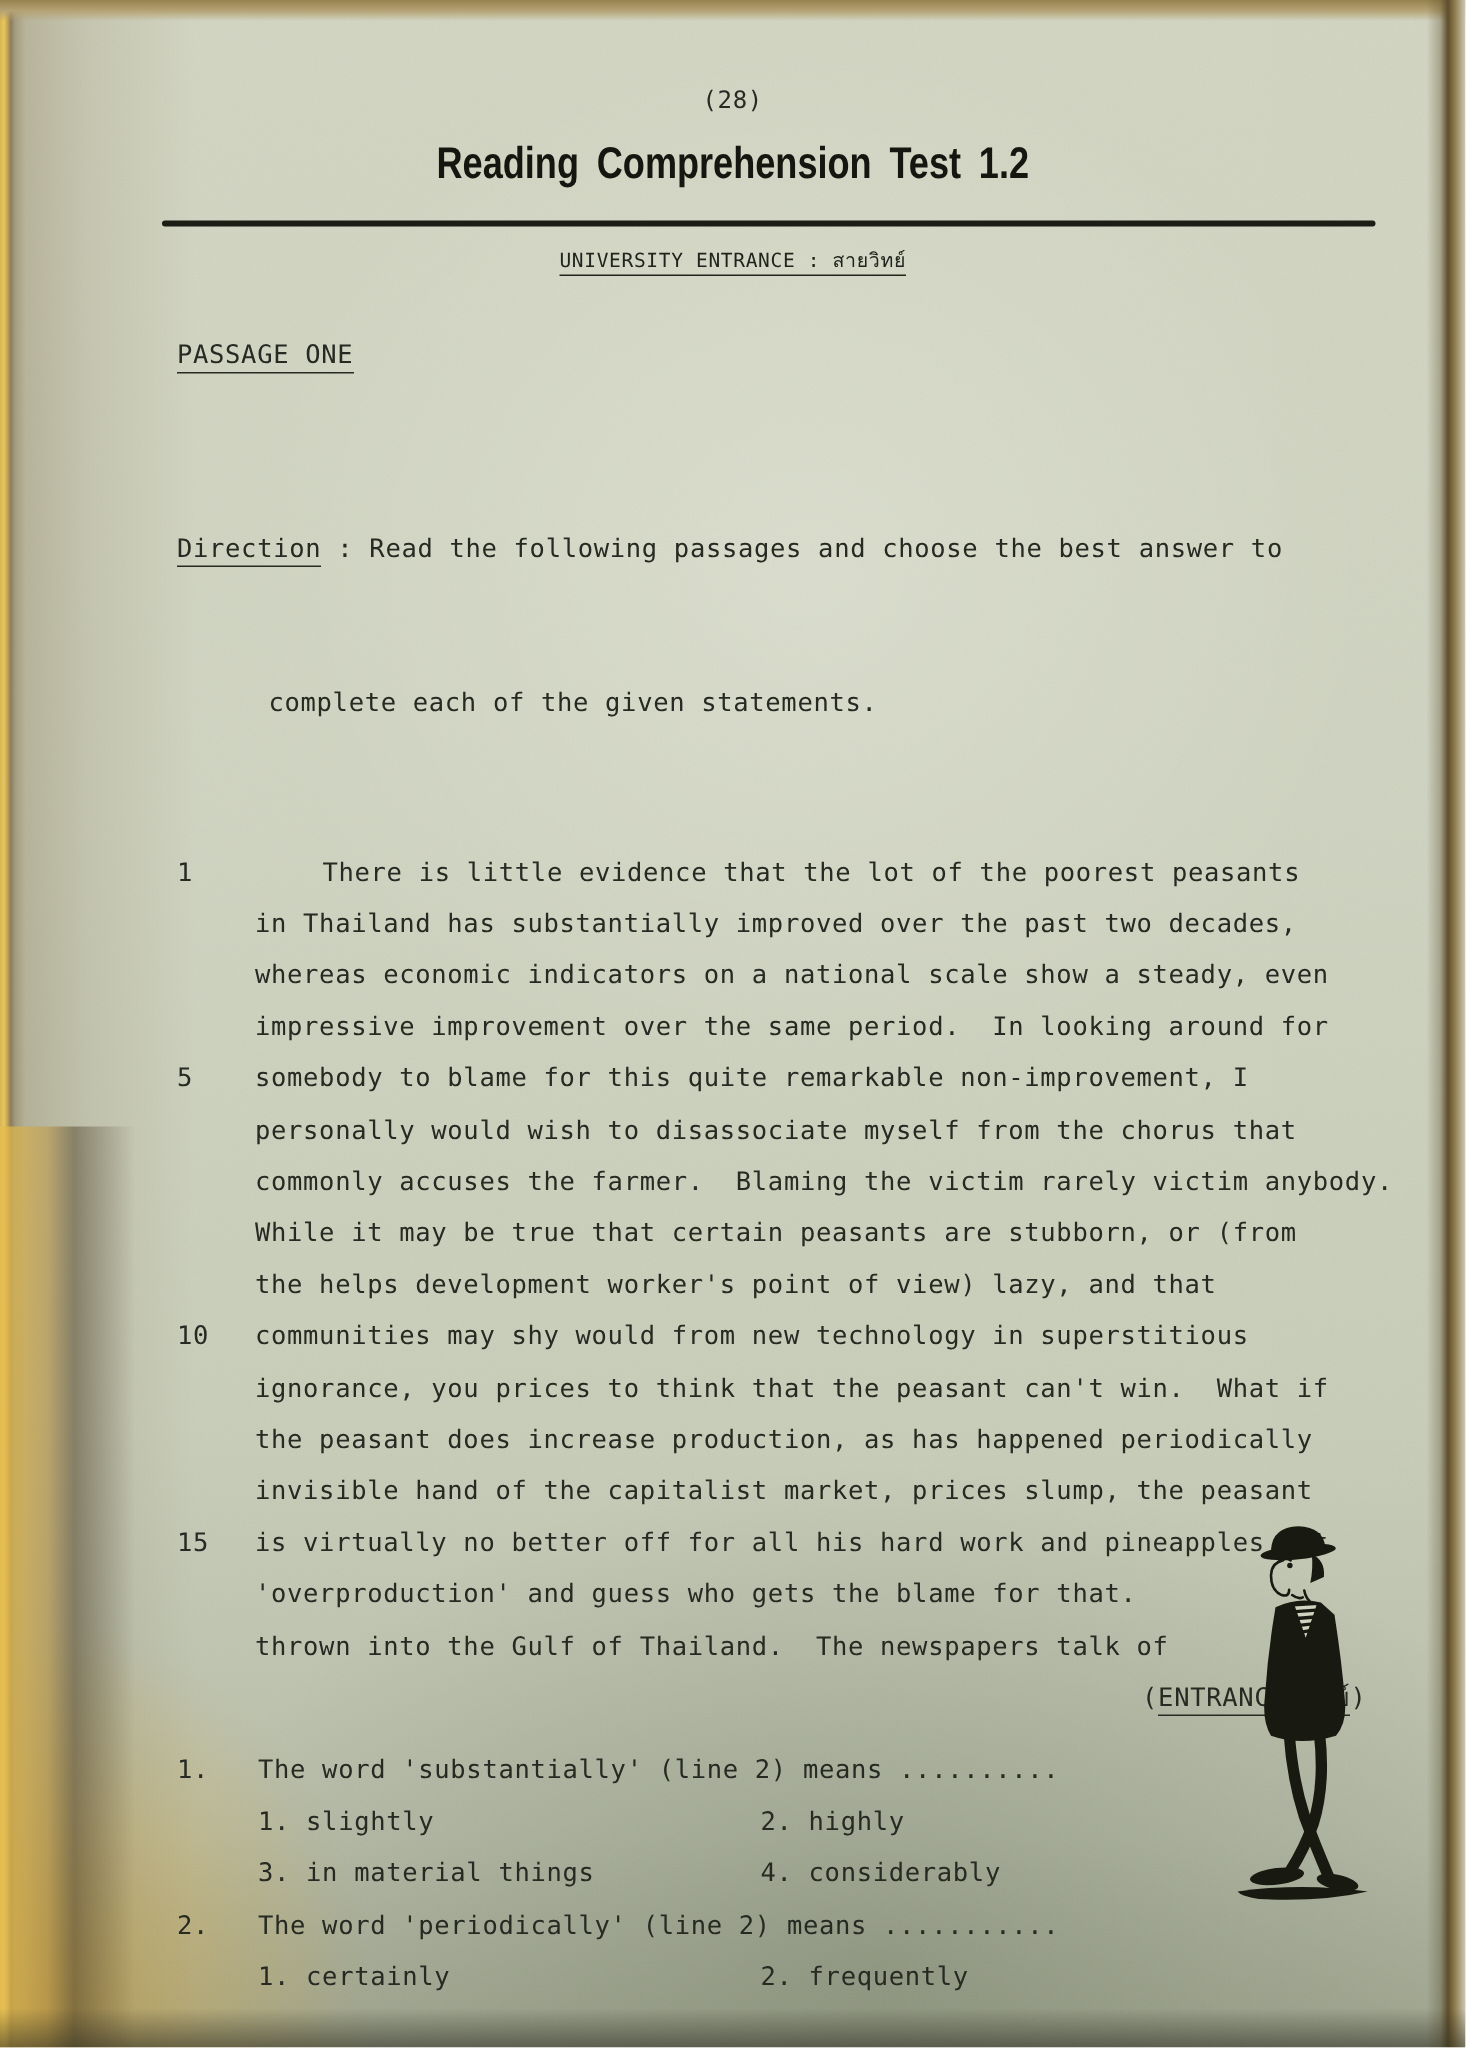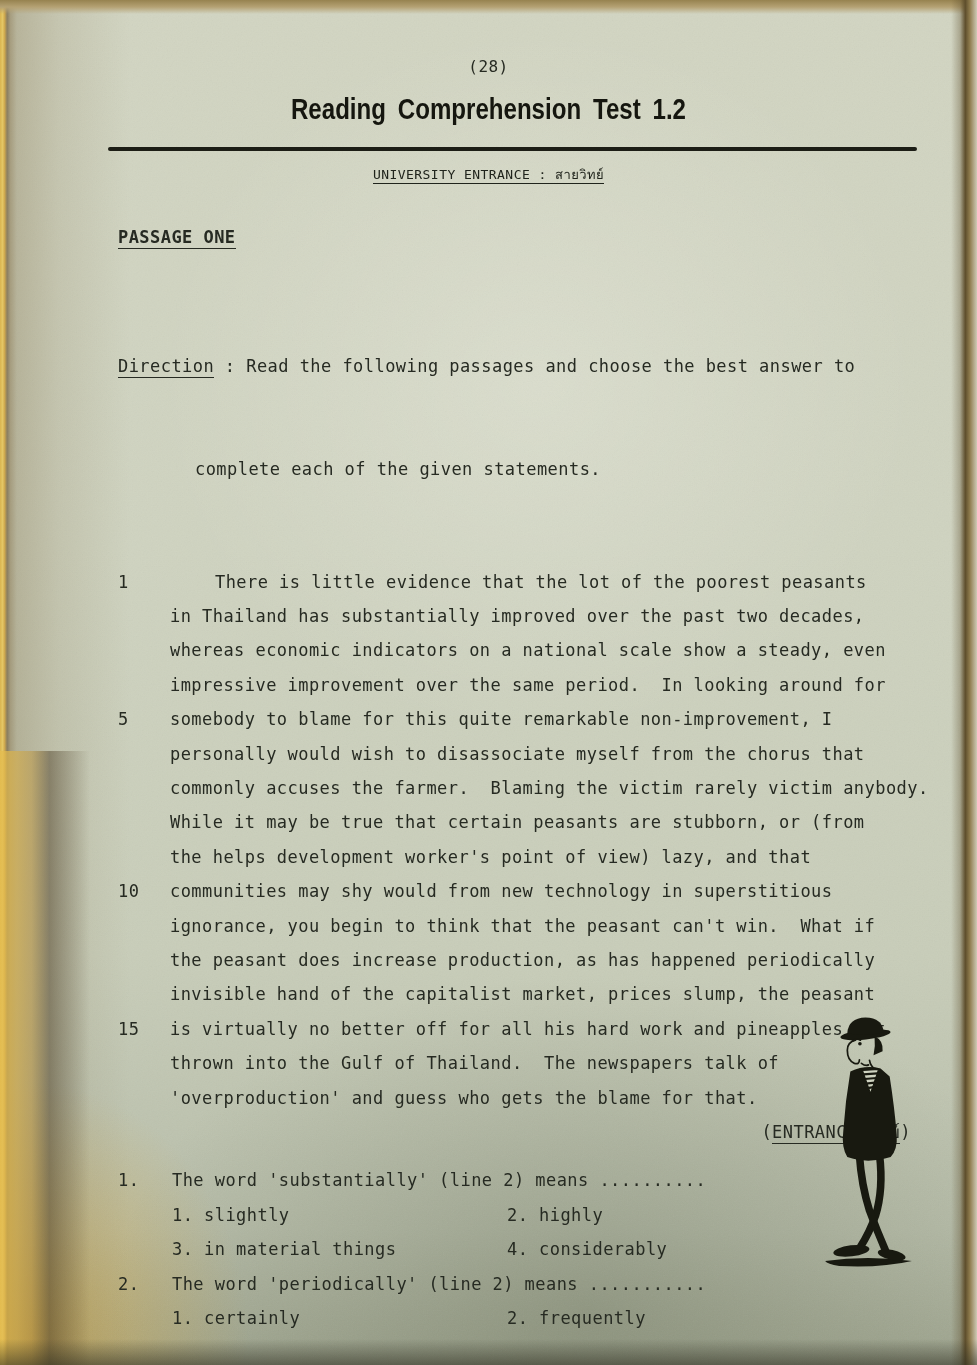--- a/index.html
+++ b/index.html
@@ -54,23 +54,23 @@
 
   .page-number { padding-top:56px; text-align:center; font-size:16px; line-height:22px; }
   .title {
     margin-top:14px; text-align:center; font-family:"Liberation Sans", sans-serif;
     font-weight:bold; font-size:28px; line-height:34px; color:#15160f;
     transform:scale(0.86,1.06); word-spacing:6px; letter-spacing:0px;
   }
   .rule { margin:21px 60px 0 108px; height:3.5px; background:#1c1d15; border-radius:2px; }
   .section-heading { margin-top:9px; text-align:center; font-size:13px; line-height:30px; color:#20241c; }
 
-  .passage-label { margin:34px 0 0 118px; font-size:17px; line-height:26px;font-weight:bold; }
+  .passage-label { margin:34px 0 0 118px; font-size:17px; line-height:26px; }
   .direction { margin:30px 0 0 118px; line-height:34.5px; white-space:pre; }
-  .direction .dline2 { margin-left:77px; }
+  .direction .dline2 { margin-left:61px; }
 
   .passage { margin:9px 0 0 118px; }
   .pline { display:flex; line-height:34.4px; white-space:pre; }
   .lnum { flex:none; width:52px; }
   .ltext.indent { padding-left:45px; }
 
   .attribution { margin-right:66px; text-align:right; line-height:34.4px; }
 
   .questions { margin:14px 0 0 118px; }
   .qstem { display:flex; line-height:34.4px; white-space:pre; }
@@ -124,26 +124,26 @@
         <div class="pline"><span class="lnum">1</span><span class="ltext indent">There is little evidence that the lot of the poorest peasants</span></div>
         <div class="pline"><span class="lnum"></span><span class="ltext">in Thailand has substantially improved over the past two decades,</span></div>
         <div class="pline"><span class="lnum"></span><span class="ltext">whereas economic indicators on a national scale show a steady, even</span></div>
         <div class="pline"><span class="lnum"></span><span class="ltext">impressive improvement over the same period.  In looking around for</span></div>
         <div class="pline"><span class="lnum">5</span><span class="ltext">somebody to blame for this quite remarkable non-improvement, I</span></div>
         <div class="pline"><span class="lnum"></span><span class="ltext">personally would wish to disassociate myself from the chorus that</span></div>
         <div class="pline"><span class="lnum"></span><span class="ltext">commonly accuses the farmer.  Blaming the victim rarely victim anybody.</span></div>
         <div class="pline"><span class="lnum"></span><span class="ltext">While it may be true that certain peasants are stubborn, or (from</span></div>
         <div class="pline"><span class="lnum"></span><span class="ltext">the helps development worker's point of view) lazy, and that</span></div>
         <div class="pline"><span class="lnum">10</span><span class="ltext">communities may shy would from new technology in superstitious</span></div>
-        <div class="pline"><span class="lnum"></span><span class="ltext">ignorance, you begin to think that the peasant can't win.  What if</span></div>
+        <div class="pline"><span class="lnum"></span><span class="ltext">ignorance, you prices to think that the peasant can't win.  What if</span></div>
         <div class="pline"><span class="lnum"></span><span class="ltext">the peasant does increase production, as has happened periodically</span></div>
         <div class="pline"><span class="lnum"></span><span class="ltext">invisible hand of the capitalist market, prices slump, the peasant</span></div>
         <div class="pline"><span class="lnum">15</span><span class="ltext">is virtually no better off for all his hard work and pineapples get</span></div>
+        <div class="pline"><span class="lnum"></span><span class="ltext">'overproduction' and guess who gets the blame for that.</span></div>
         <div class="pline"><span class="lnum"></span><span class="ltext">thrown into the Gulf of Thailand.  The newspapers talk of</span></div>
-        <div class="pline"><span class="lnum"></span><span class="ltext">'overproduction' and guess who gets the blame for that.</span></div>
       </div>
 
     <div class="attribution"><span>(</span><span class="u">ENTRANCE วิทย์</span><span>)</span></div>
 
     <div class="questions" id="questions">
         <div class="question">
           <div class="qstem"><span class="qnum">1.</span><span>The word 'substantially' (line 2) means ..........</span></div>
           <div class="orow cols2"><span class="opt">1. slightly</span><span class="opt">2. highly</span></div>
           <div class="orow cols2"><span class="opt">3. in material things</span><span class="opt">4. considerably</span></div>
         </div>

